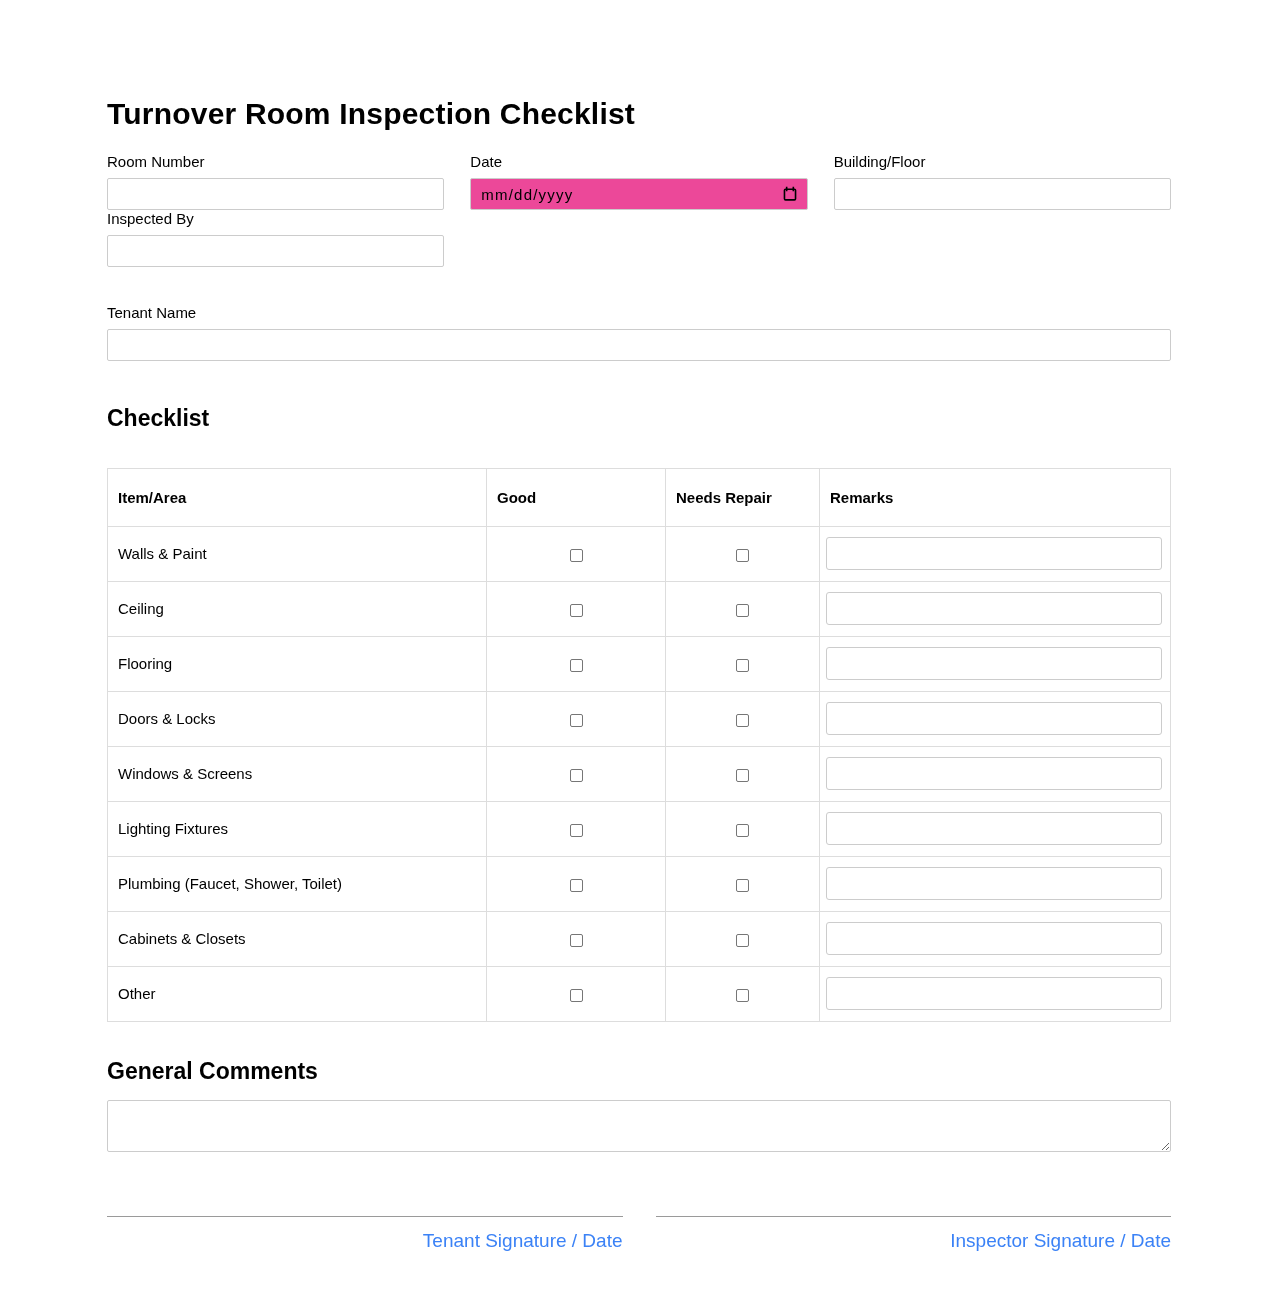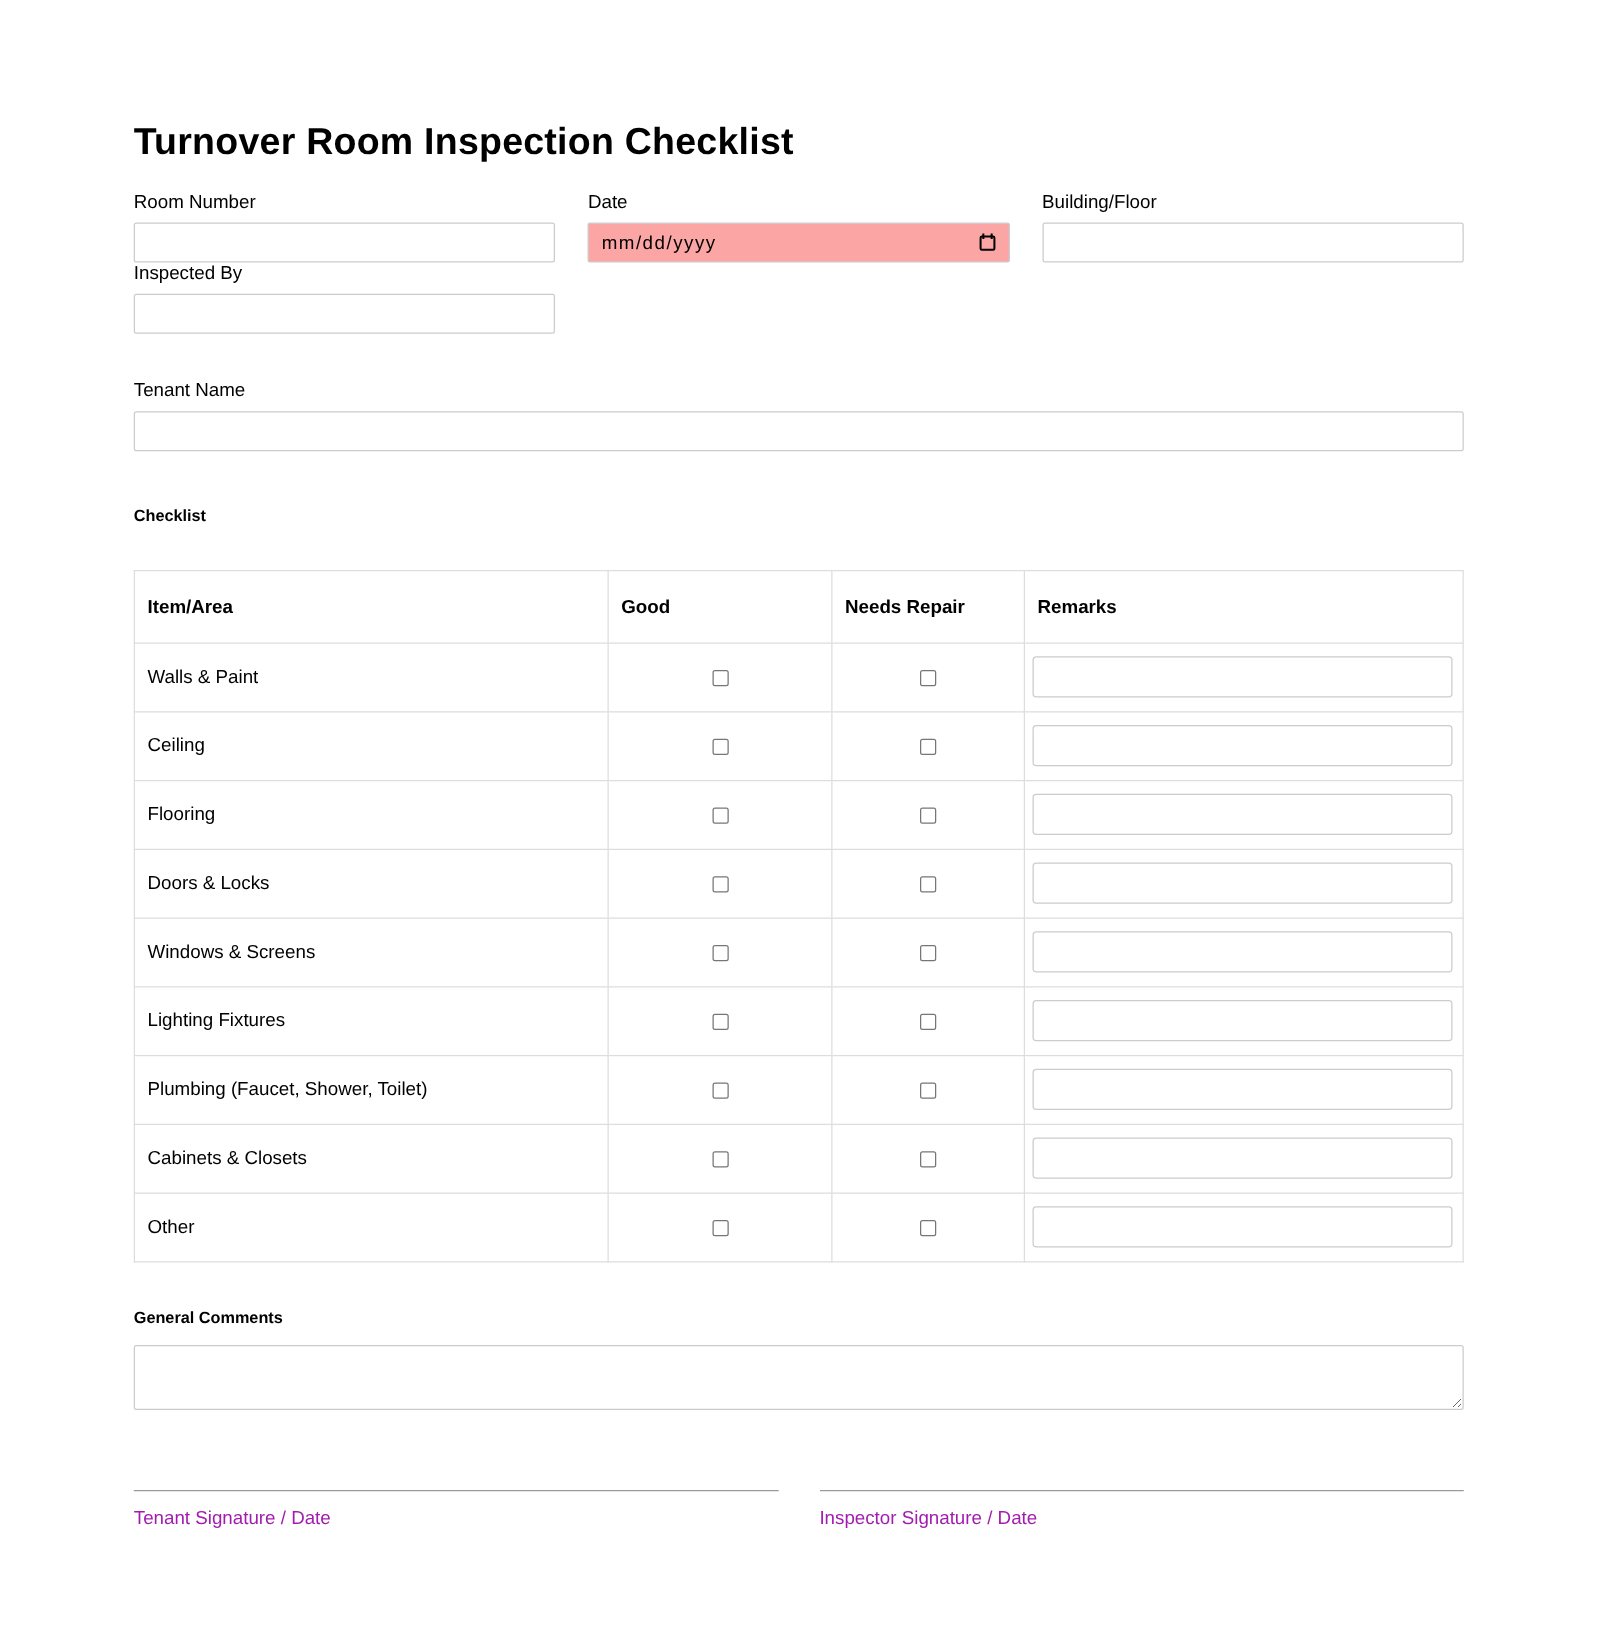--- a/index.html
+++ b/index.html
@@ -42,38 +42,38 @@
     font-size: 15px;
     padding: 0 8px;
     outline: none;
   }
   
   .date-input {
     width: 100%;
     height: 32px;
     border: 1px solid #cccccc;
     border-radius: 2px;
-    background: #fca5a5;
+    background: #ec4899;
     display: flex;
     align-items: center;
     justify-content: space-between;
     padding: 0 9px 0 10px;
     cursor: default;
   }
   .date-placeholder {
     font-size: 15px;
     color: #000;
     letter-spacing: 1.2px;
   }
   .calendar-icon svg { display: block; }
 
   .tenant-section { margin-top: 37px; }
 
   .section-heading {
-    font-size: 13px;
+    font-size: 23px;
     font-weight: bold;
     line-height: 1.2;
   }
   .checklist-heading { margin-top: 44px; }
 
   table.checklist {
     margin-top: 35px;
     width: 100%;
     border-collapse: collapse;
     table-layout: fixed;
@@ -142,22 +142,23 @@
   .signatures {
     margin-top: 64px;
     display: grid;
     grid-template-columns: 1fr 1fr;
     column-gap: 33px;
   }
   .signature-block { border-top: 1px solid #9a9a9a; }
   .signature-label {
     display: block;
     padding-top: 13px;
-    font-size: 15px;
-    color: #a21caf;
+    font-size: 19px;
+    color: #3b82f6;
+    text-align: right;
   }
 </style>
 </head>
 <body>
 
 <div class="page">
 
   <h1 class="title">Turnover Room Inspection Checklist</h1>
 
   <div class="fields-row">

